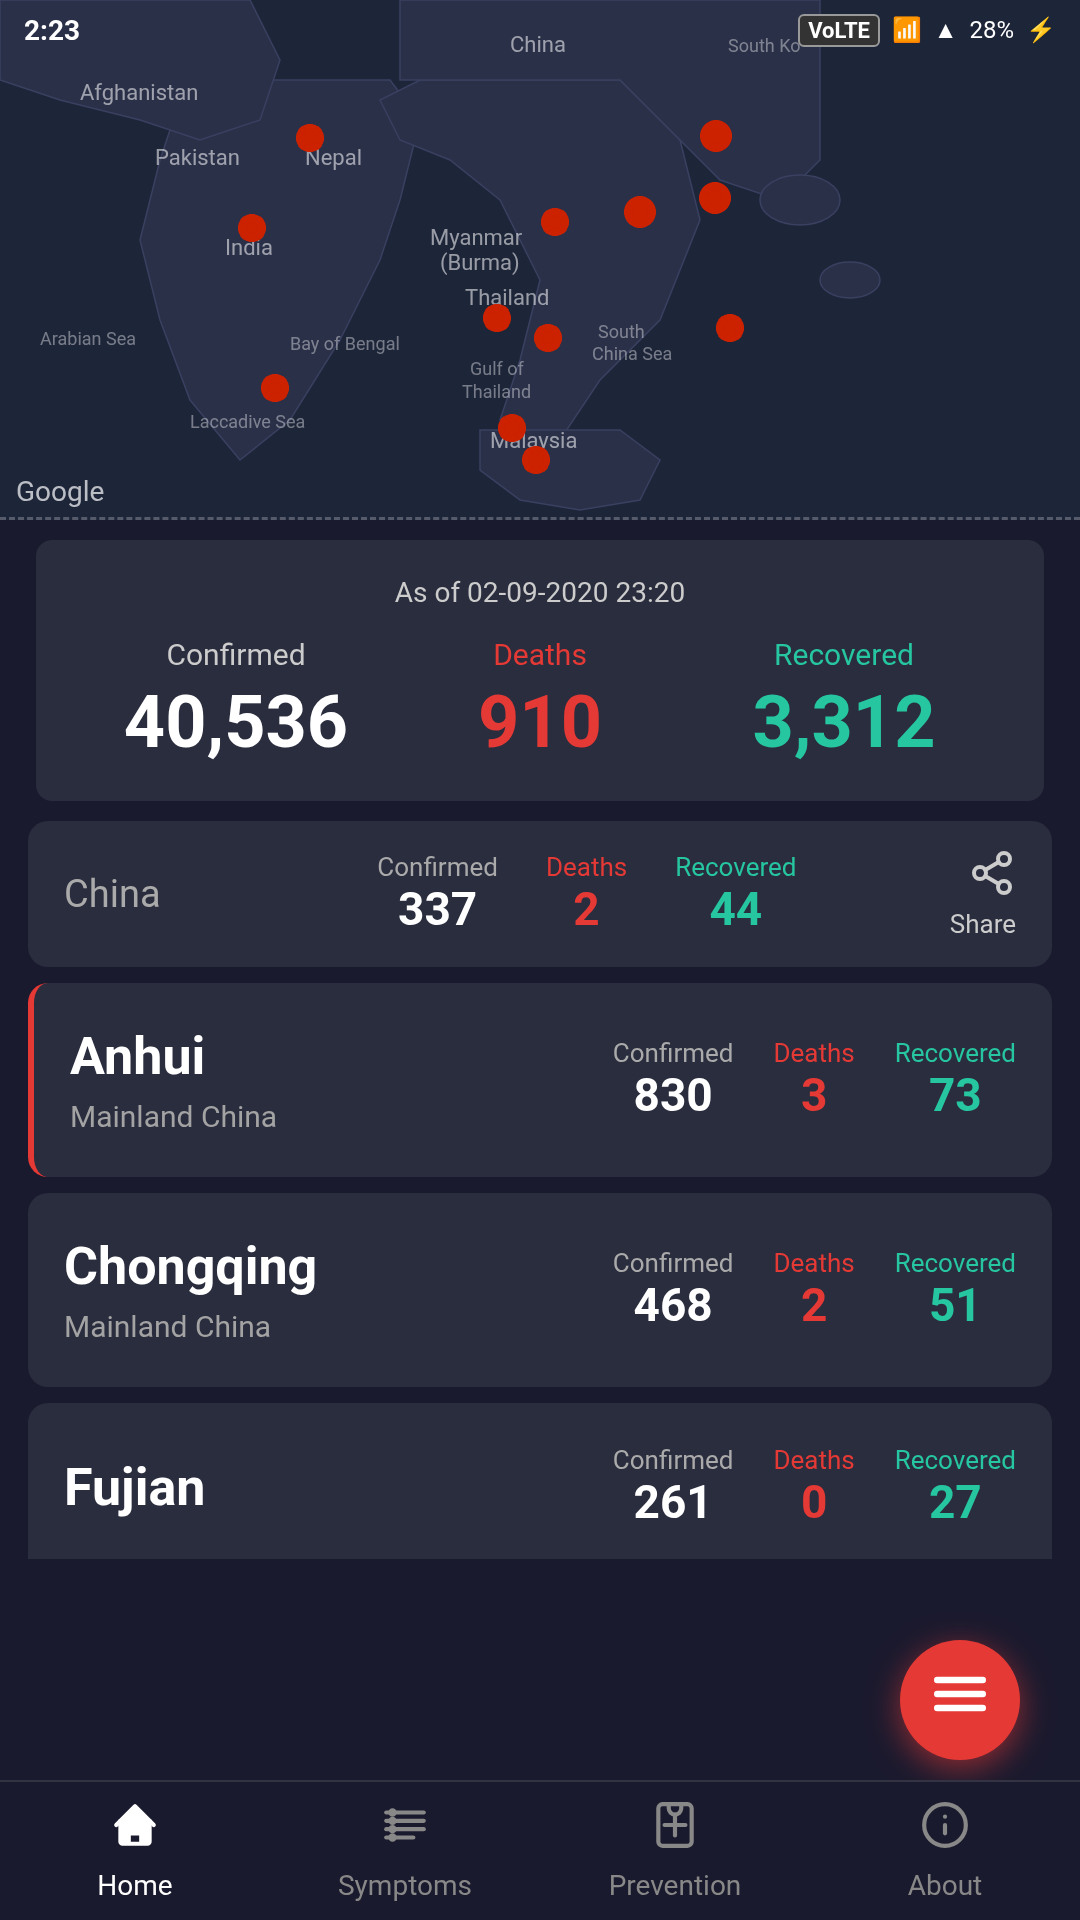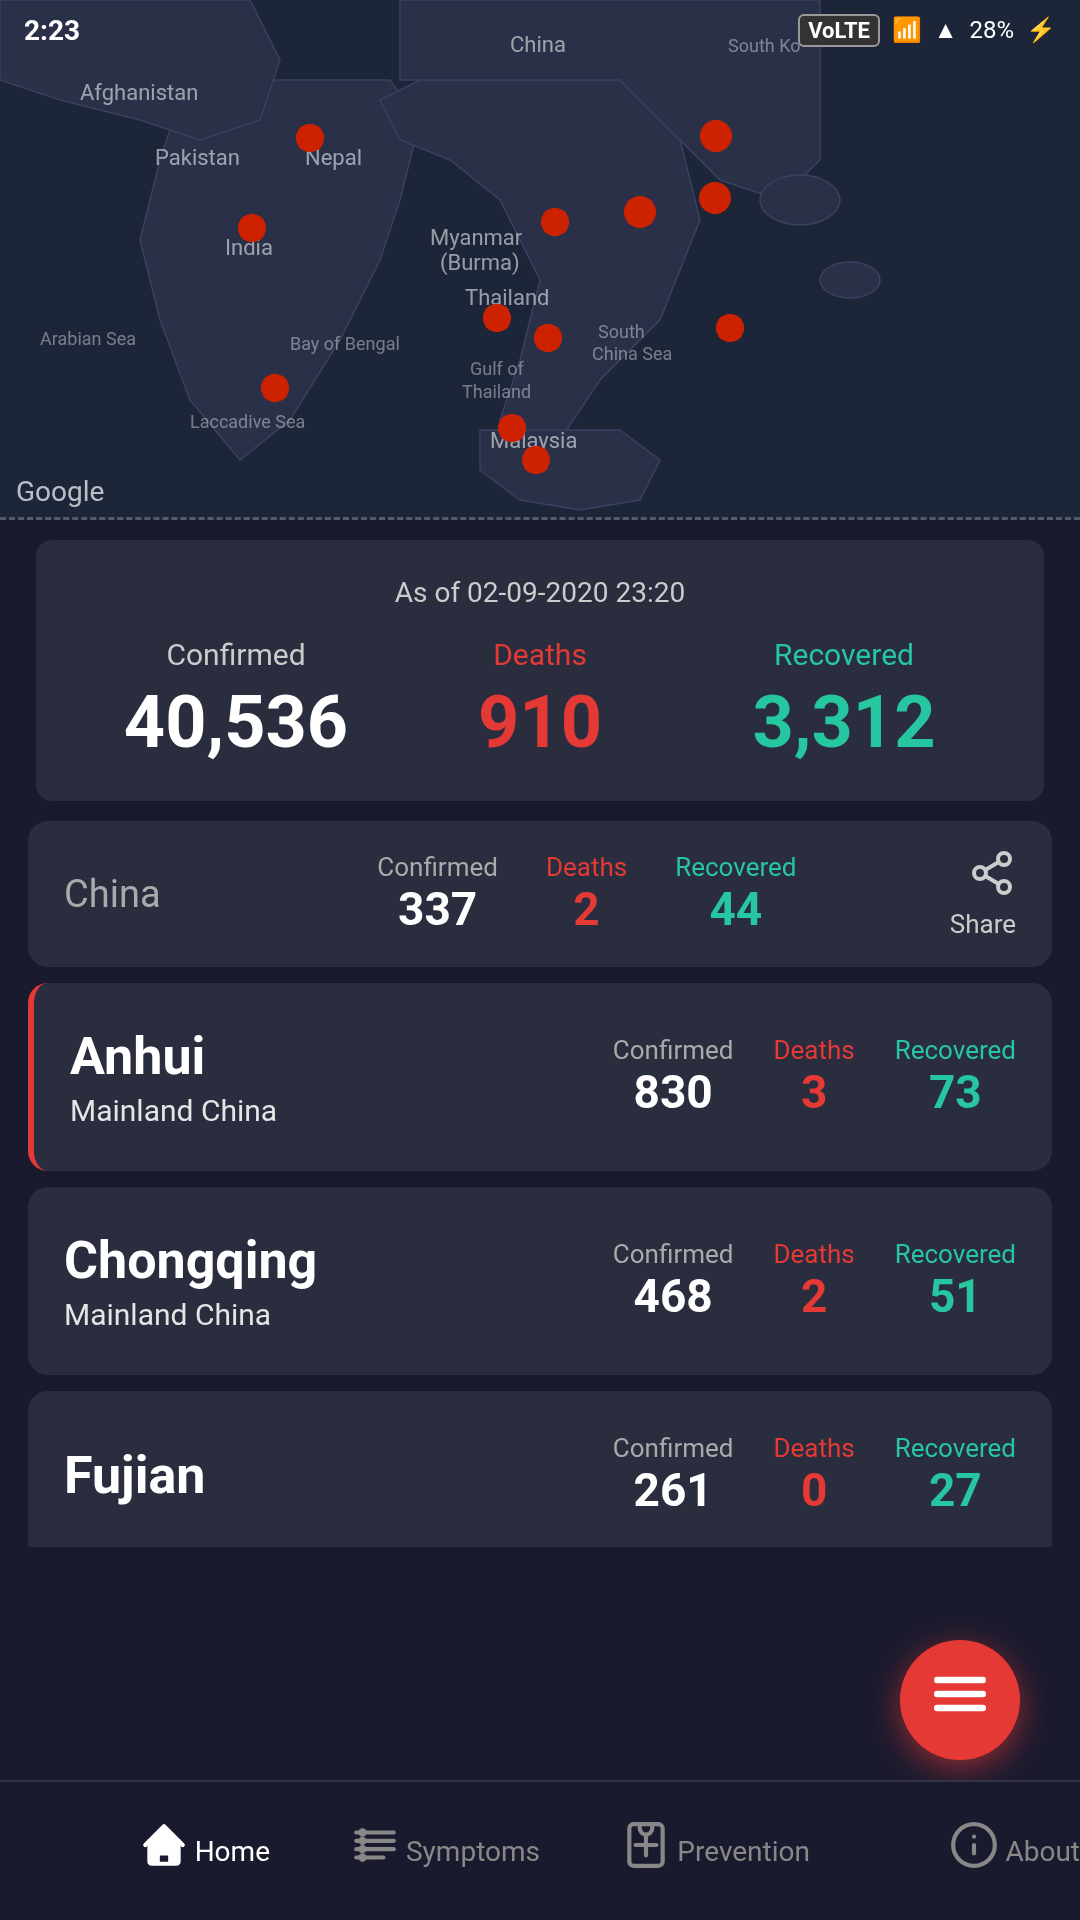--- a/index.html
+++ b/index.html
@@ -162,22 +162,22 @@
     .region-card.highlighted {
       border-left: 6px solid #e53935;
     }
     .region-name {
       font-size: 52px;
       font-weight: bold;
       color: #ffffff;
     }
     .region-sub {
       font-size: 30px;
-      color: #e5e5e5;
-      margin-top: 6px;
+      color: #a3a3a3;
+      margin-top: 12px;
     }
     .region-stats {
       display: flex;
       gap: 40px;
       align-items: flex-end;
     }
 
     
     .fujian-card {
       margin: 0 28px 16px 28px;
@@ -225,27 +225,26 @@
       height: 140px;
       background: #1a1a2e;
       display: flex;
       align-items: center;
       justify-content: space-around;
       border-top: 2px solid #333344;
       z-index: 300;
     }
     .nav-item {
       display: flex;
-      flex-direction: row;
+      flex-direction: column;
       align-items: center;
       gap: 6px;
       cursor: pointer;
       flex: 1;
       padding: 10px 0;
-      justify-content: flex-end;
     }
     .nav-item.active .nav-label { color: #ffffff; }
     .nav-item .nav-label { color: #888888; font-size: 28px; }
     .nav-icon { font-size: 52px; }
     .nav-item.active .nav-icon { color: #ffffff; }
     .nav-item:not(.active) .nav-icon { color: #888888; }
 
     
     .country-text {
       fill: rgba(255,255,255,0.55);

